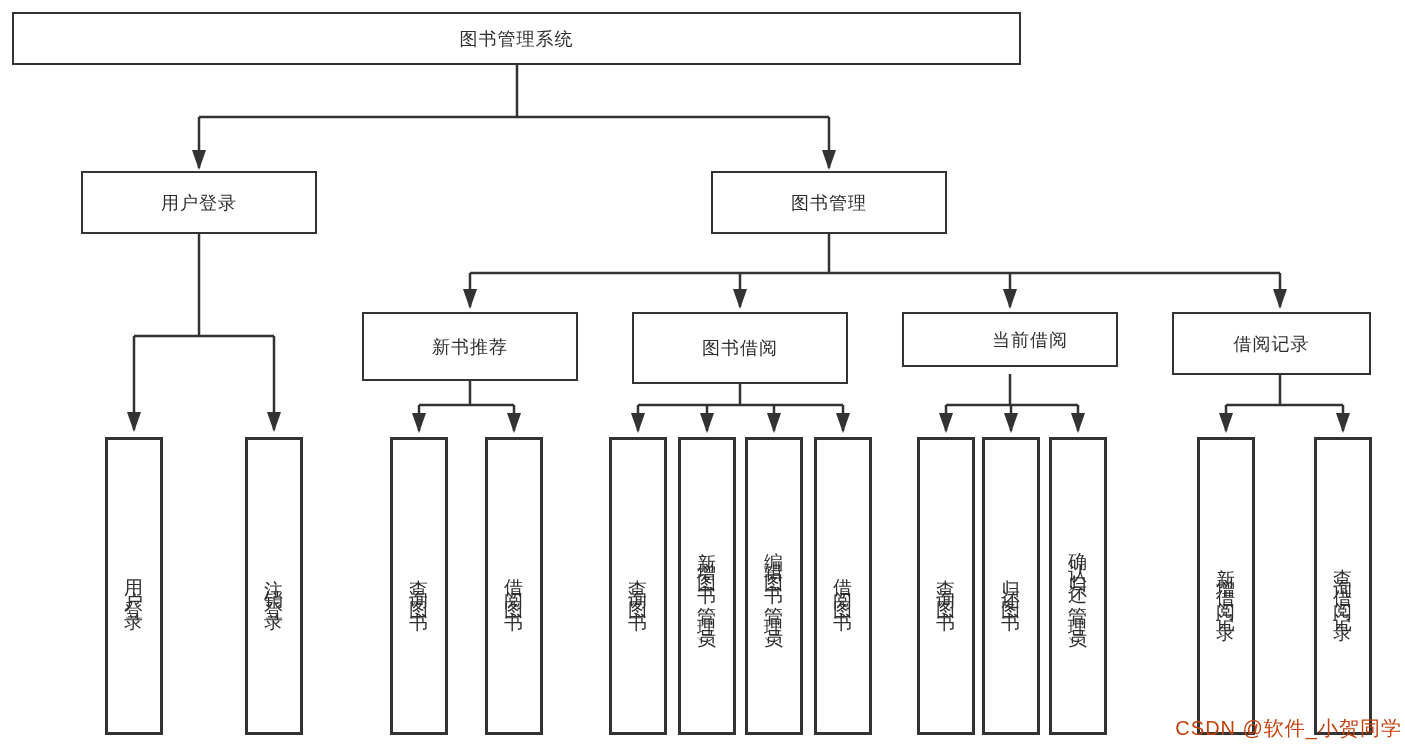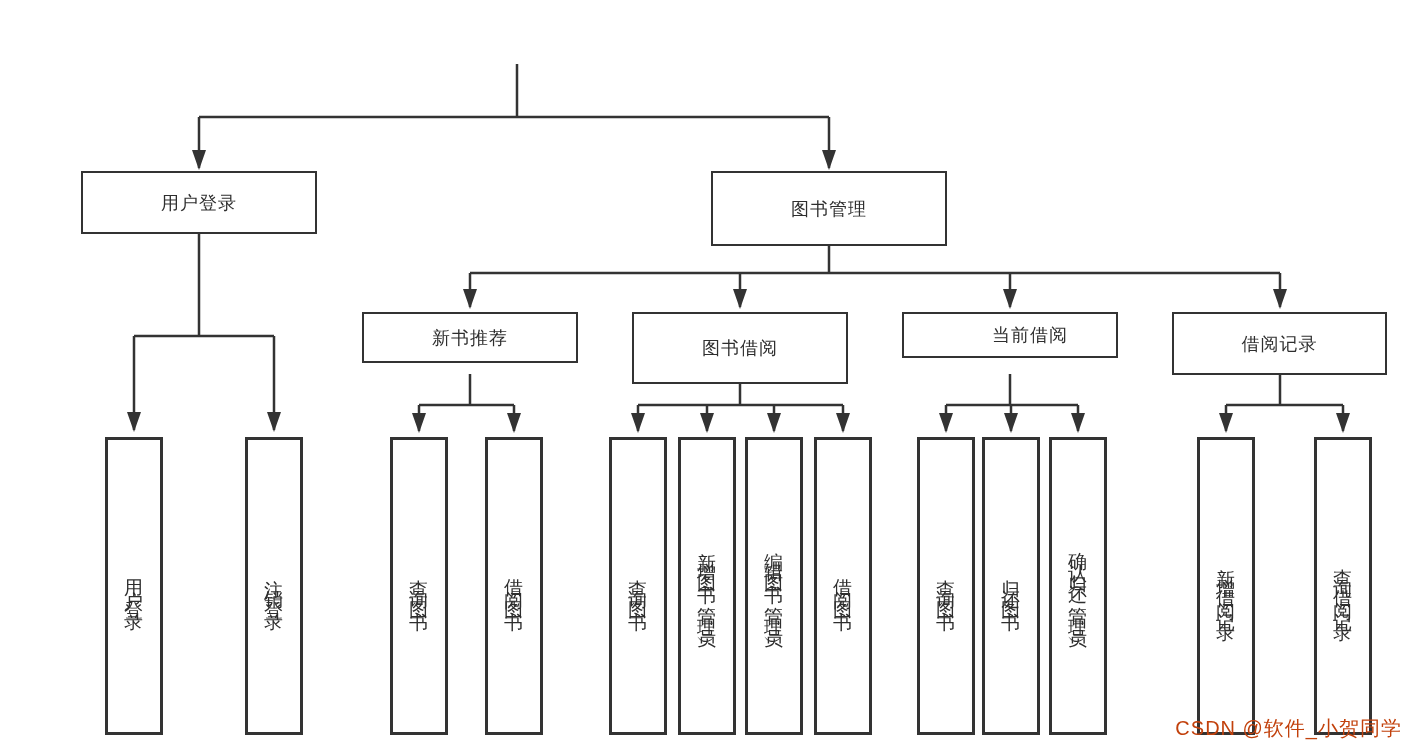--- a/index.html
+++ b/index.html
@@ -101,28 +101,29 @@
       <path d="M946 405 V431" marker-end="url(#arrow)"></path>
       <path d="M1011 405 V431" marker-end="url(#arrow)"></path>
       <path d="M1078 405 V431" marker-end="url(#arrow)"></path>
 
       <path d="M1280 374 V405 M1226 405 H1343"></path>
       <path d="M1226 405 V431" marker-end="url(#arrow)"></path>
       <path d="M1343 405 V431" marker-end="url(#arrow)"></path>
     </g>
   </svg>
 
+  <div class="box label-box" style="left:12px; top:12px; width:1009px; height:53px;">图书管理系统</div>
 
   <div class="box label-box" style="left:81px; top:171px; width:236px; height:63px;">用户登录</div>
-  <div class="box label-box" style="left:711px; top:171px; width:236px; height:75px;">图书管理</div>
+  <div class="box label-box" style="left:711px; top:171px; width:236px; height:63px;">图书管理</div>
 
-  <div class="box label-box" style="left:362px; top:312px; width:216px; height:51px;">新书推荐</div>
+  <div class="box label-box" style="left:362px; top:312px; width:216px; height:69px;">新书推荐</div>
   <div class="box label-box" style="left:632px; top:312px; width:216px; height:72px;">图书借阅</div>
-  <div class="box label-box" style="left:902px; top:312px; width:216px; height:46px;padding-left:40px;">当前借阅</div>
-  <div class="box label-box" style="left:1172px; top:312px; width:215px; height:63px;">借阅记录</div>
+  <div class="box label-box" style="left:902px; top:312px; width:216px; height:55px;padding-left:40px;">当前借阅</div>
+  <div class="box label-box" style="left:1172px; top:312px; width:199px; height:63px;">借阅记录</div>
 
   <div class="box leaf" style="left:105px;">
     <span class="v-text">用户登录</span>
   </div>
   <div class="box leaf" style="left:245px;">
     <span class="v-text">注销登录</span>
   </div>
 
   <div class="box leaf" style="left:390px;">
     <span class="v-text">查询图书</span>

